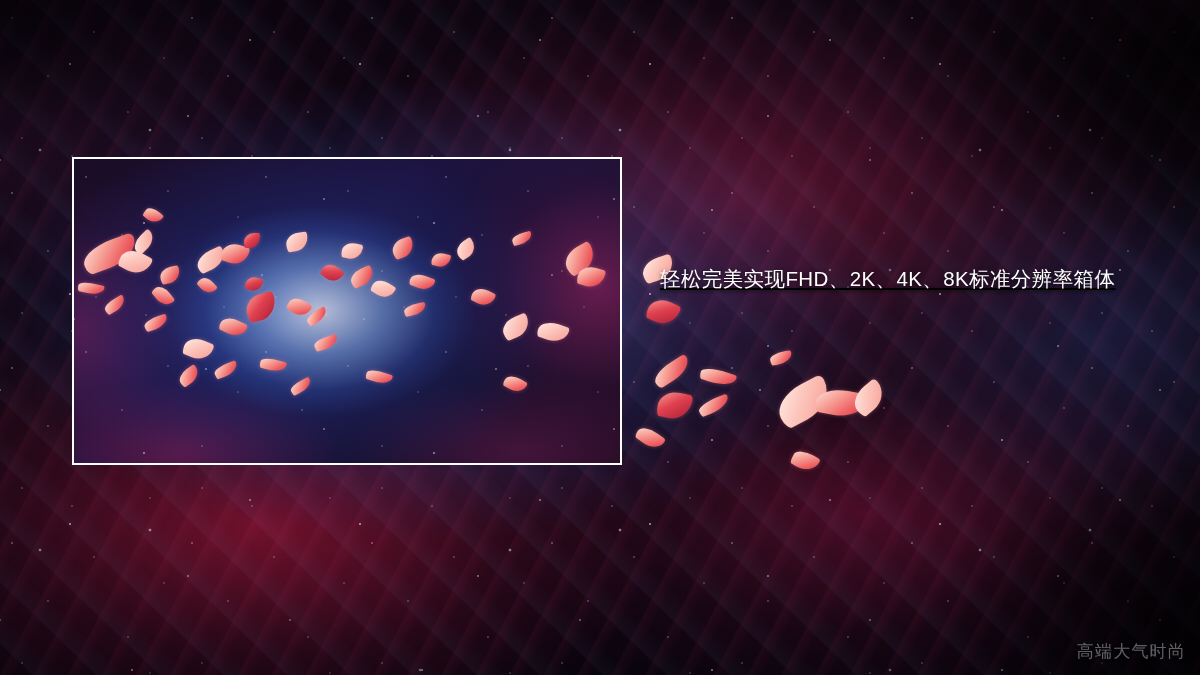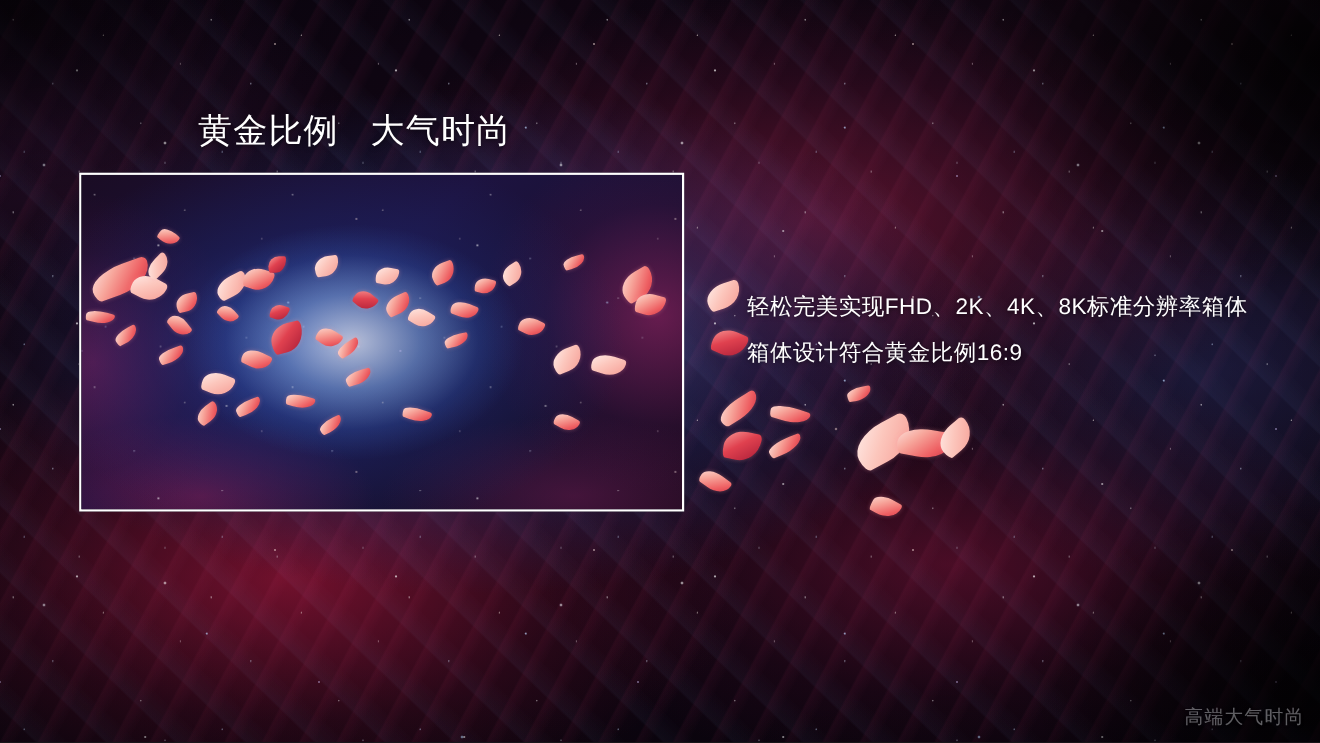--- a/index.html
+++ b/index.html
@@ -158,23 +158,24 @@
     font-size: 31px;
     line-height: 1.15;
     color: #ffffff;
     letter-spacing: 1px;
     white-space: pre;
     text-shadow: 0 1px 5px rgba(0,0,0,0.55);
   }
 
   #body-text {
     position: absolute;
-    left: 679px;
+    left: 660px;
     top: 258px;
     width: 500px;
+    text-decoration: underline;
   }
   #body-text .line {
     color: #ffffff;
     font-size: 20.5px;
     line-height: 42px;
     letter-spacing: 0.4px;
     white-space: nowrap;
     text-shadow: 0 1px 4px rgba(0,0,0,0.60);
   }
 
@@ -256,22 +257,20 @@
     <div class="petal pale" style="left:428px; top:158px; width:28px; height:20px; transform:rotate(-22deg);"></div>
     <div class="petal pale" style="left:464px; top:164px; width:30px; height:18px; transform:rotate(18deg);"></div>
     <div class="petal" style="left:490px; top:88px; width:32px; height:24px; transform:rotate(-30deg);"></div>
     <div class="petal" style="left:504px; top:108px; width:26px; height:20px; transform:rotate(16deg);"></div>
     <div class="petal thin" style="left:438px; top:74px; width:20px; height:11px; transform:rotate(-14deg);"></div>
     <div class="petal thin" style="left:292px; top:212px; width:26px; height:12px; transform:rotate(20deg);"></div>
     <div class="petal thin" style="left:216px; top:222px; width:22px; height:11px; transform:rotate(-26deg);"></div>
     <div class="petal" style="left:430px; top:218px; width:22px; height:14px; transform:rotate(30deg);"></div>
   </div>
 
-  <div id="slide-title">黄金比例   大气时尚</div>
 
   <div id="body-text">
     <div class="line">轻松完美实现FHD、2K、4K、8K标准分辨率箱体</div>
-    <div class="line">箱体设计符合黄金比例16:9</div>
   </div>
 
   <div id="watermark">高端大气时尚</div>
 
 </div>
 
 </body></html>

